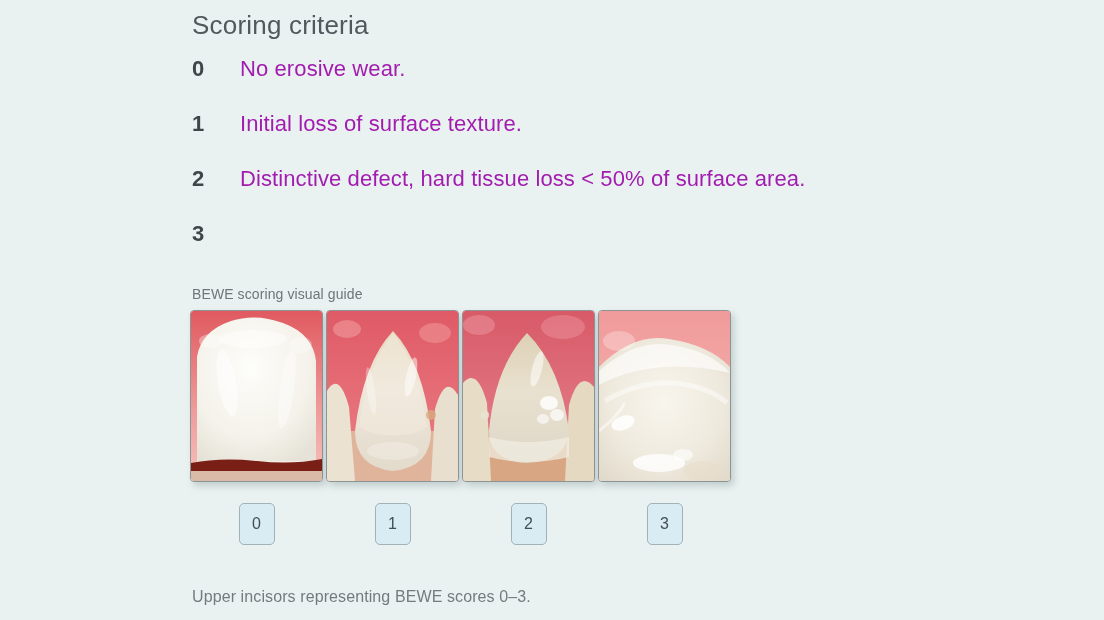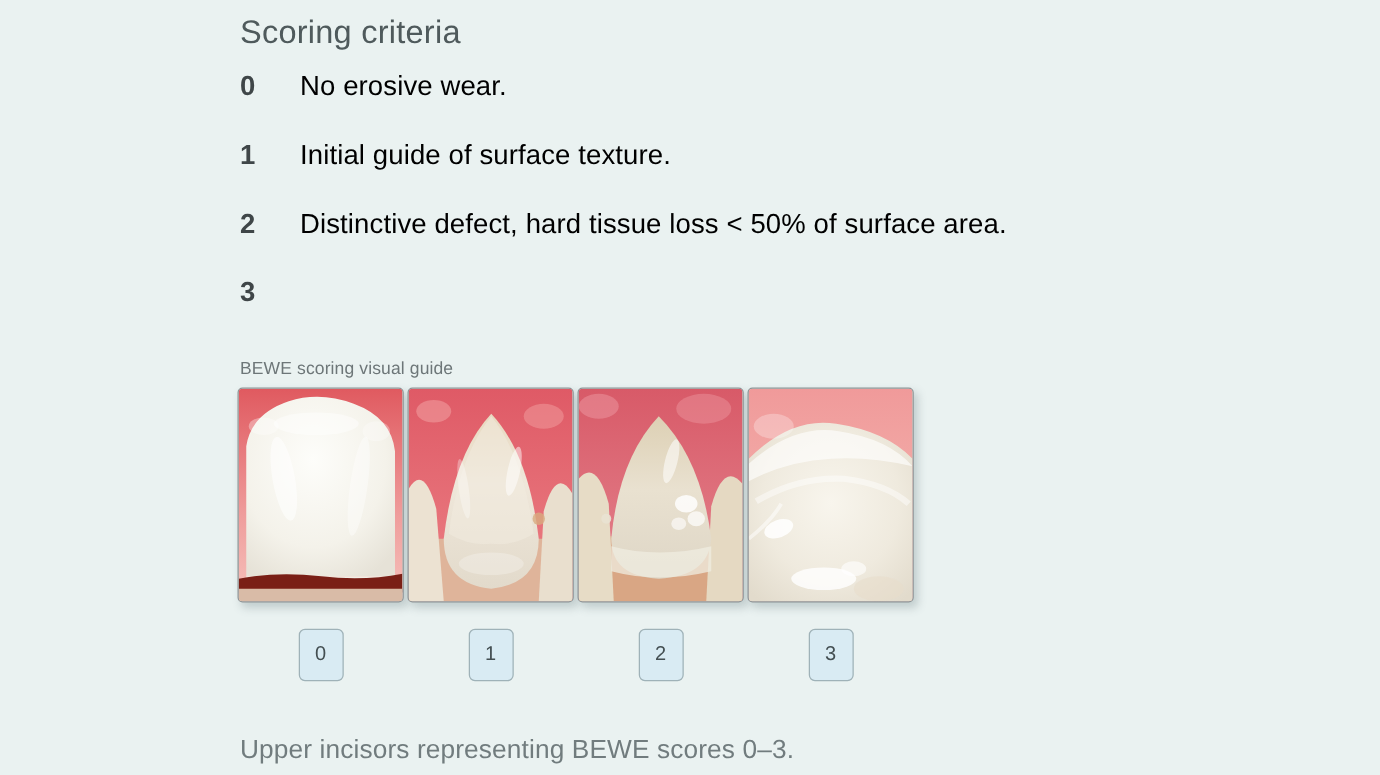--- a/index.html
+++ b/index.html
@@ -42,21 +42,21 @@
   .crit-score {
     width: 48px;
     flex: 0 0 48px;
     font-size: 22px;
     font-weight: 700;
     color: #3f4648;
   }
   .crit-text {
     font-size: 22px;
     font-weight: 400;
-    color: #000000;
+    color: #a21caf;
     white-space: nowrap;
     letter-spacing: 0.1px;
   }
   .figure-label {
     position: absolute;
     left: 192px;
     top: 286px;
     font-size: 14px;
     color: #6d7678;
     letter-spacing: 0.1px;
@@ -105,41 +105,41 @@
     font-size: 16px;
     display: flex;
     align-items: center;
     justify-content: center;
     box-sizing: border-box;
   }
   .caption {
     position: absolute;
     left: 192px;
     top: 588px;
-    font-size: 21px;
+    font-size: 16px;
     color: #717c7e;
     letter-spacing: 0.1px;
     white-space: nowrap;
   }
 </style>
 </head>
 <body>
 
 <div class="slide">
 
   <div class="title">Scoring criteria</div>
 
   <div class="criteria">
     <div class="criteria-row">
       <span class="crit-score">0</span>
       <span class="crit-text">No erosive wear.</span>
     </div>
     <div class="criteria-row">
       <span class="crit-score">1</span>
-      <span class="crit-text">Initial guide of surface texture.</span>
+      <span class="crit-text">Initial loss of surface texture.</span>
     </div>
     <div class="criteria-row">
       <span class="crit-score">2</span>
       <span class="crit-text">Distinctive defect, hard tissue loss &lt; 50% of surface area.</span>
     </div>
     <div class="criteria-row">
       <span class="crit-score">3</span>
     </div>
   </div>
 

